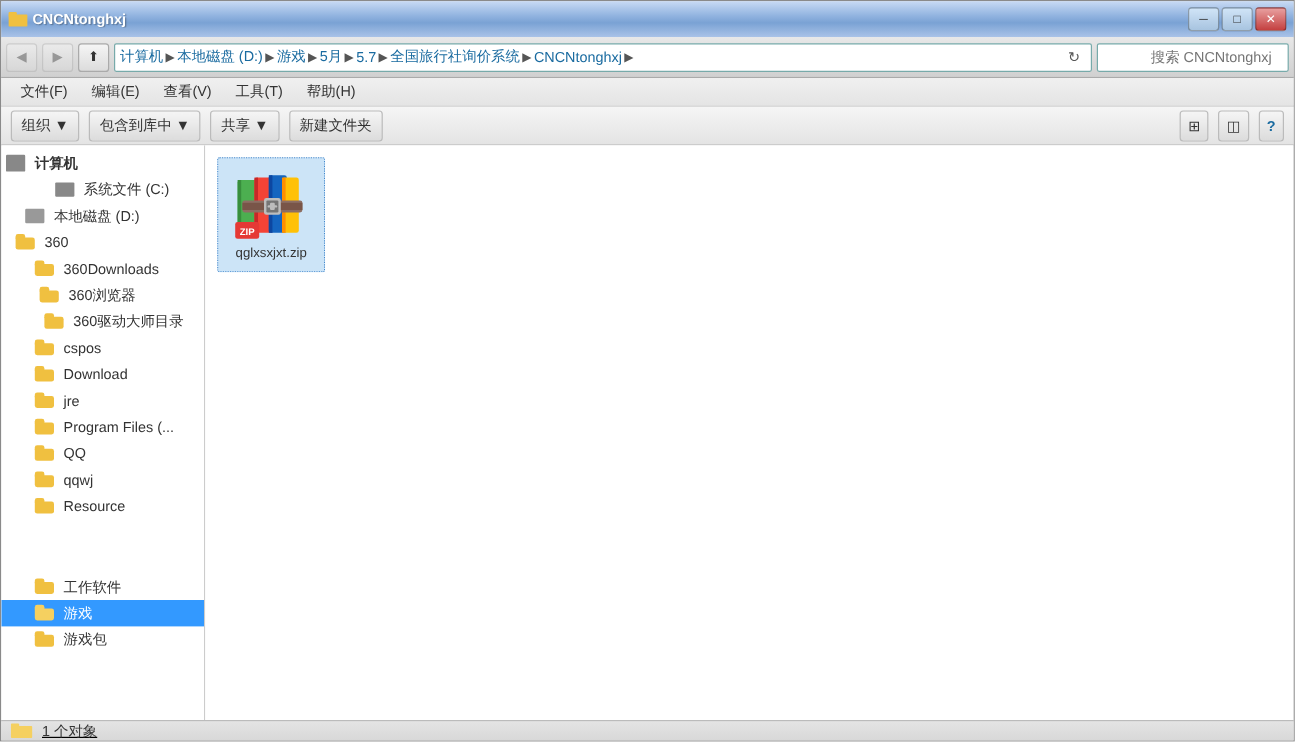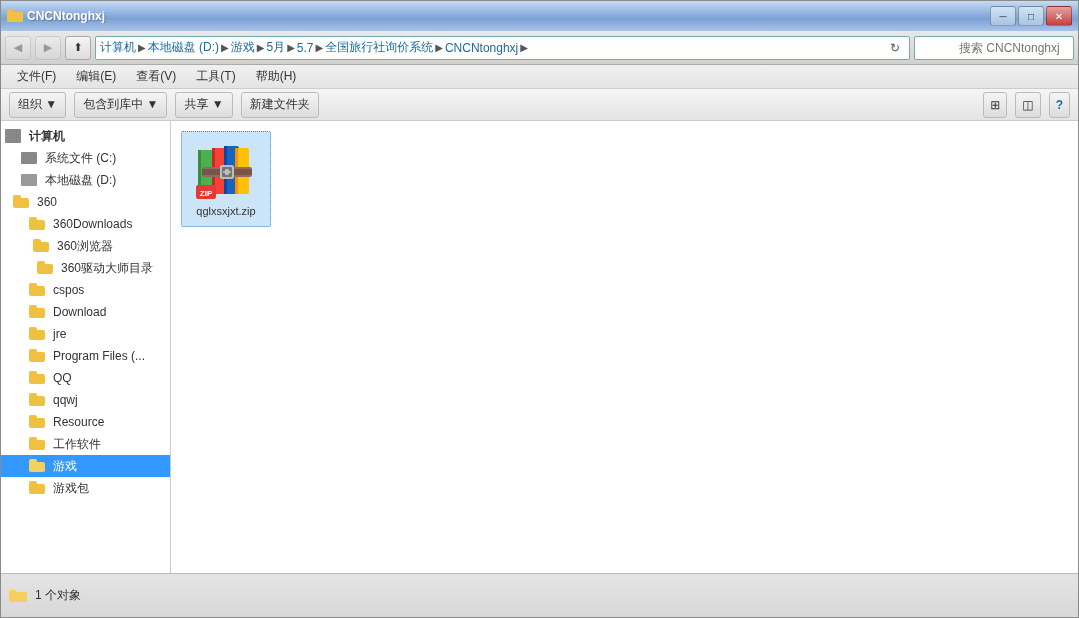--- a/index.html
+++ b/index.html
@@ -276,28 +276,29 @@
     }
 
     
     .winrar-icon {
       width: 64px;
       height: 64px;
     }
 
     
     .status-bar {
-      height: 44px;
+      height: 17px;
       background: linear-gradient(to bottom, #e4e4e4, #d8d8d8);
       border-top: 1px solid #bbb;
       display: flex;
       align-items: center;
       padding: 0 8px;
       gap: 8px;
       flex-shrink: 0;
+      text-decoration: underline;
     }
     .status-icon {
       width: 18px;
       height: 18px;
     }
     .status-text {
       font-size: 12px;
       color: #333;
     }
 
@@ -384,21 +385,21 @@
   <div class="content-area">
 
     <div class="sidebar">
       <div class="sidebar-scroll-area">
 
         <div class="sidebar-item section-header">
           <span style="display:inline-block; width:16px; height:14px; background:#888; border-radius:1px; flex-shrink:0; position:relative; margin-right:4px;"></span>
           <span>计算机</span>
         </div>
 
-        <div class="sidebar-item" style="padding-left:20px;">
+        <div class="sidebar-item" style="padding-left:20px;justify-content:center;">
           <span style="display:inline-block; width:16px; height:12px; background:#888; border-radius:1px; flex-shrink:0; margin-right:4px;"></span>
           <span>系统文件 (C:)</span>
         </div>
 
         <div class="sidebar-item" style="padding-left:20px;">
           <span style="display:inline-block; width:16px; height:12px; background:#999; border-radius:1px; flex-shrink:0; margin-right:4px;"></span>
           <span>本地磁盘 (D:)</span>
         </div>
 
         <div class="sidebar-item" style="">
@@ -471,21 +472,21 @@
           </span>
           <span>qqwj</span>
         </div>
         <div class="sidebar-item" style="padding-left:28px;">
           <span style="display:inline-block; position:relative; width:16px; height:14px; flex-shrink:0; margin-right:4px;">
             <span style="position:absolute;top:0;left:0;width:8px;height:4px;background:#f0c040;border-radius:2px 2px 0 0;"></span>
             <span style="position:absolute;top:3px;left:0;width:16px;height:10px;background:#f0c040;border-radius:0 2px 2px 2px;"></span>
           </span>
           <span>Resource</span>
         </div>
-        <div class="sidebar-item" style="padding-left:28px;">
+        <div class="sidebar-item" style="padding-left:28px;margin-top:45px;">
           <span style="display:inline-block; position:relative; width:16px; height:14px; flex-shrink:0; margin-right:4px;">
             <span style="position:absolute;top:0;left:0;width:8px;height:4px;background:#f0c040;border-radius:2px 2px 0 0;"></span>
             <span style="position:absolute;top:3px;left:0;width:16px;height:10px;background:#f0c040;border-radius:0 2px 2px 2px;"></span>
           </span>
           <span>工作软件</span>
         </div>
         <div class="sidebar-item selected" style="padding-left:28px;">
           <span style="display:inline-block; position:relative; width:16px; height:14px; flex-shrink:0; margin-right:4px;">
             <span style="position:absolute;top:0;left:0;width:8px;height:4px;background:#f5d060;border-radius:2px 2px 0 0;"></span>
             <span style="position:absolute;top:3px;left:0;width:16px;height:10px;background:#f5d060;border-radius:0 2px 2px 2px;"></span>

